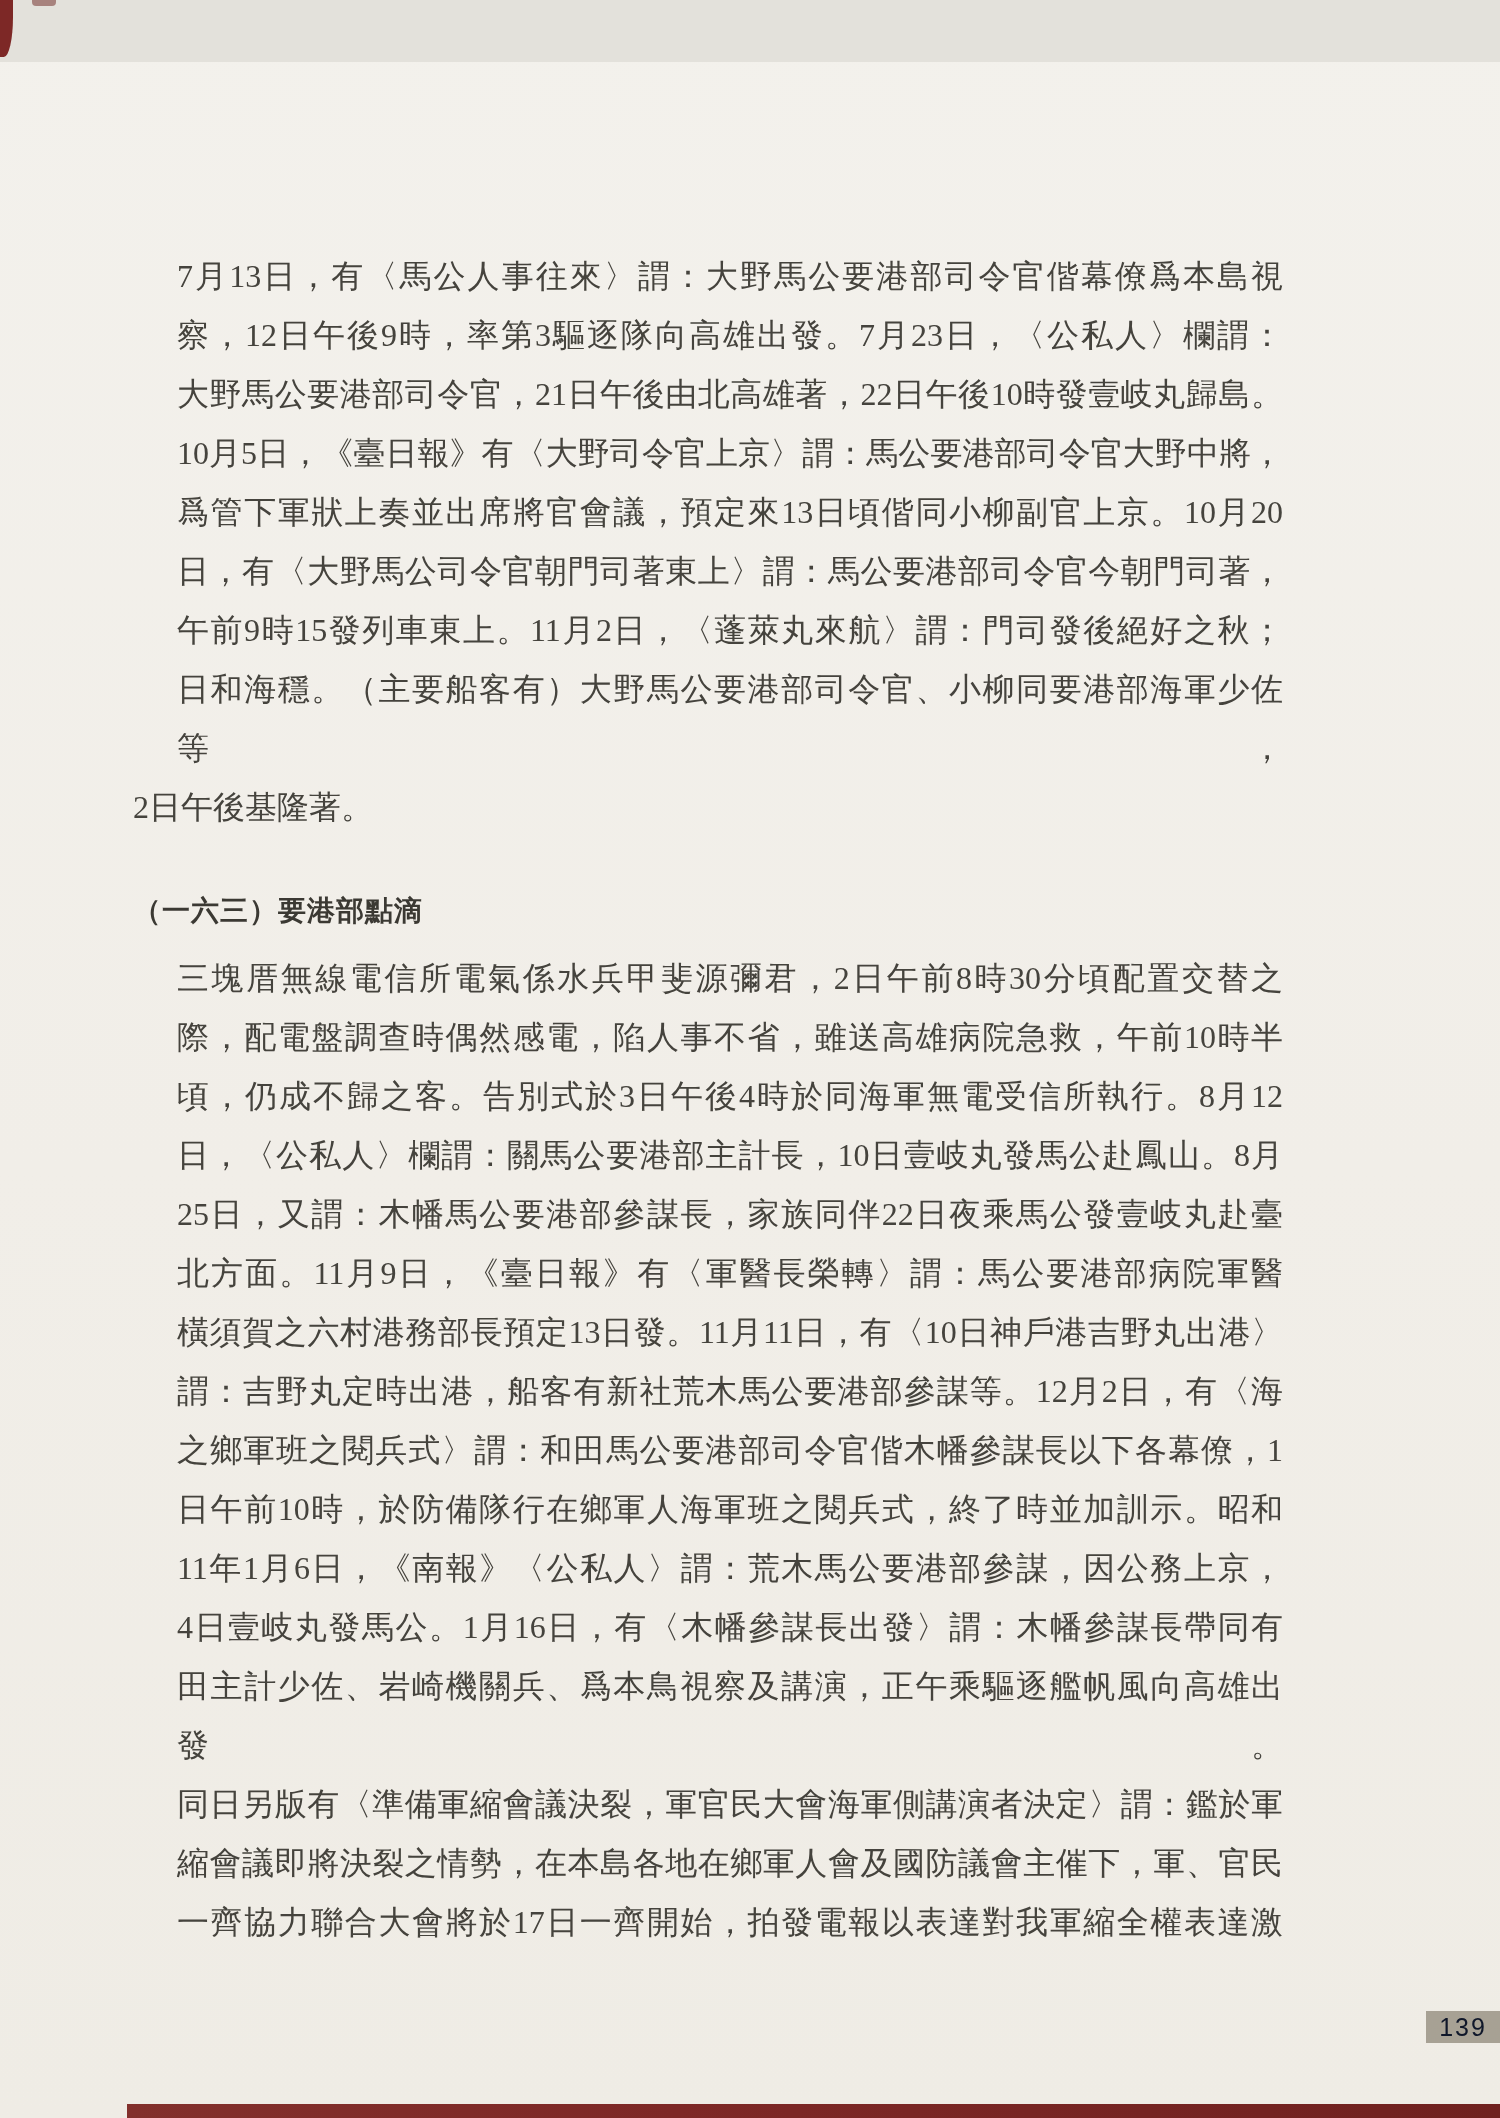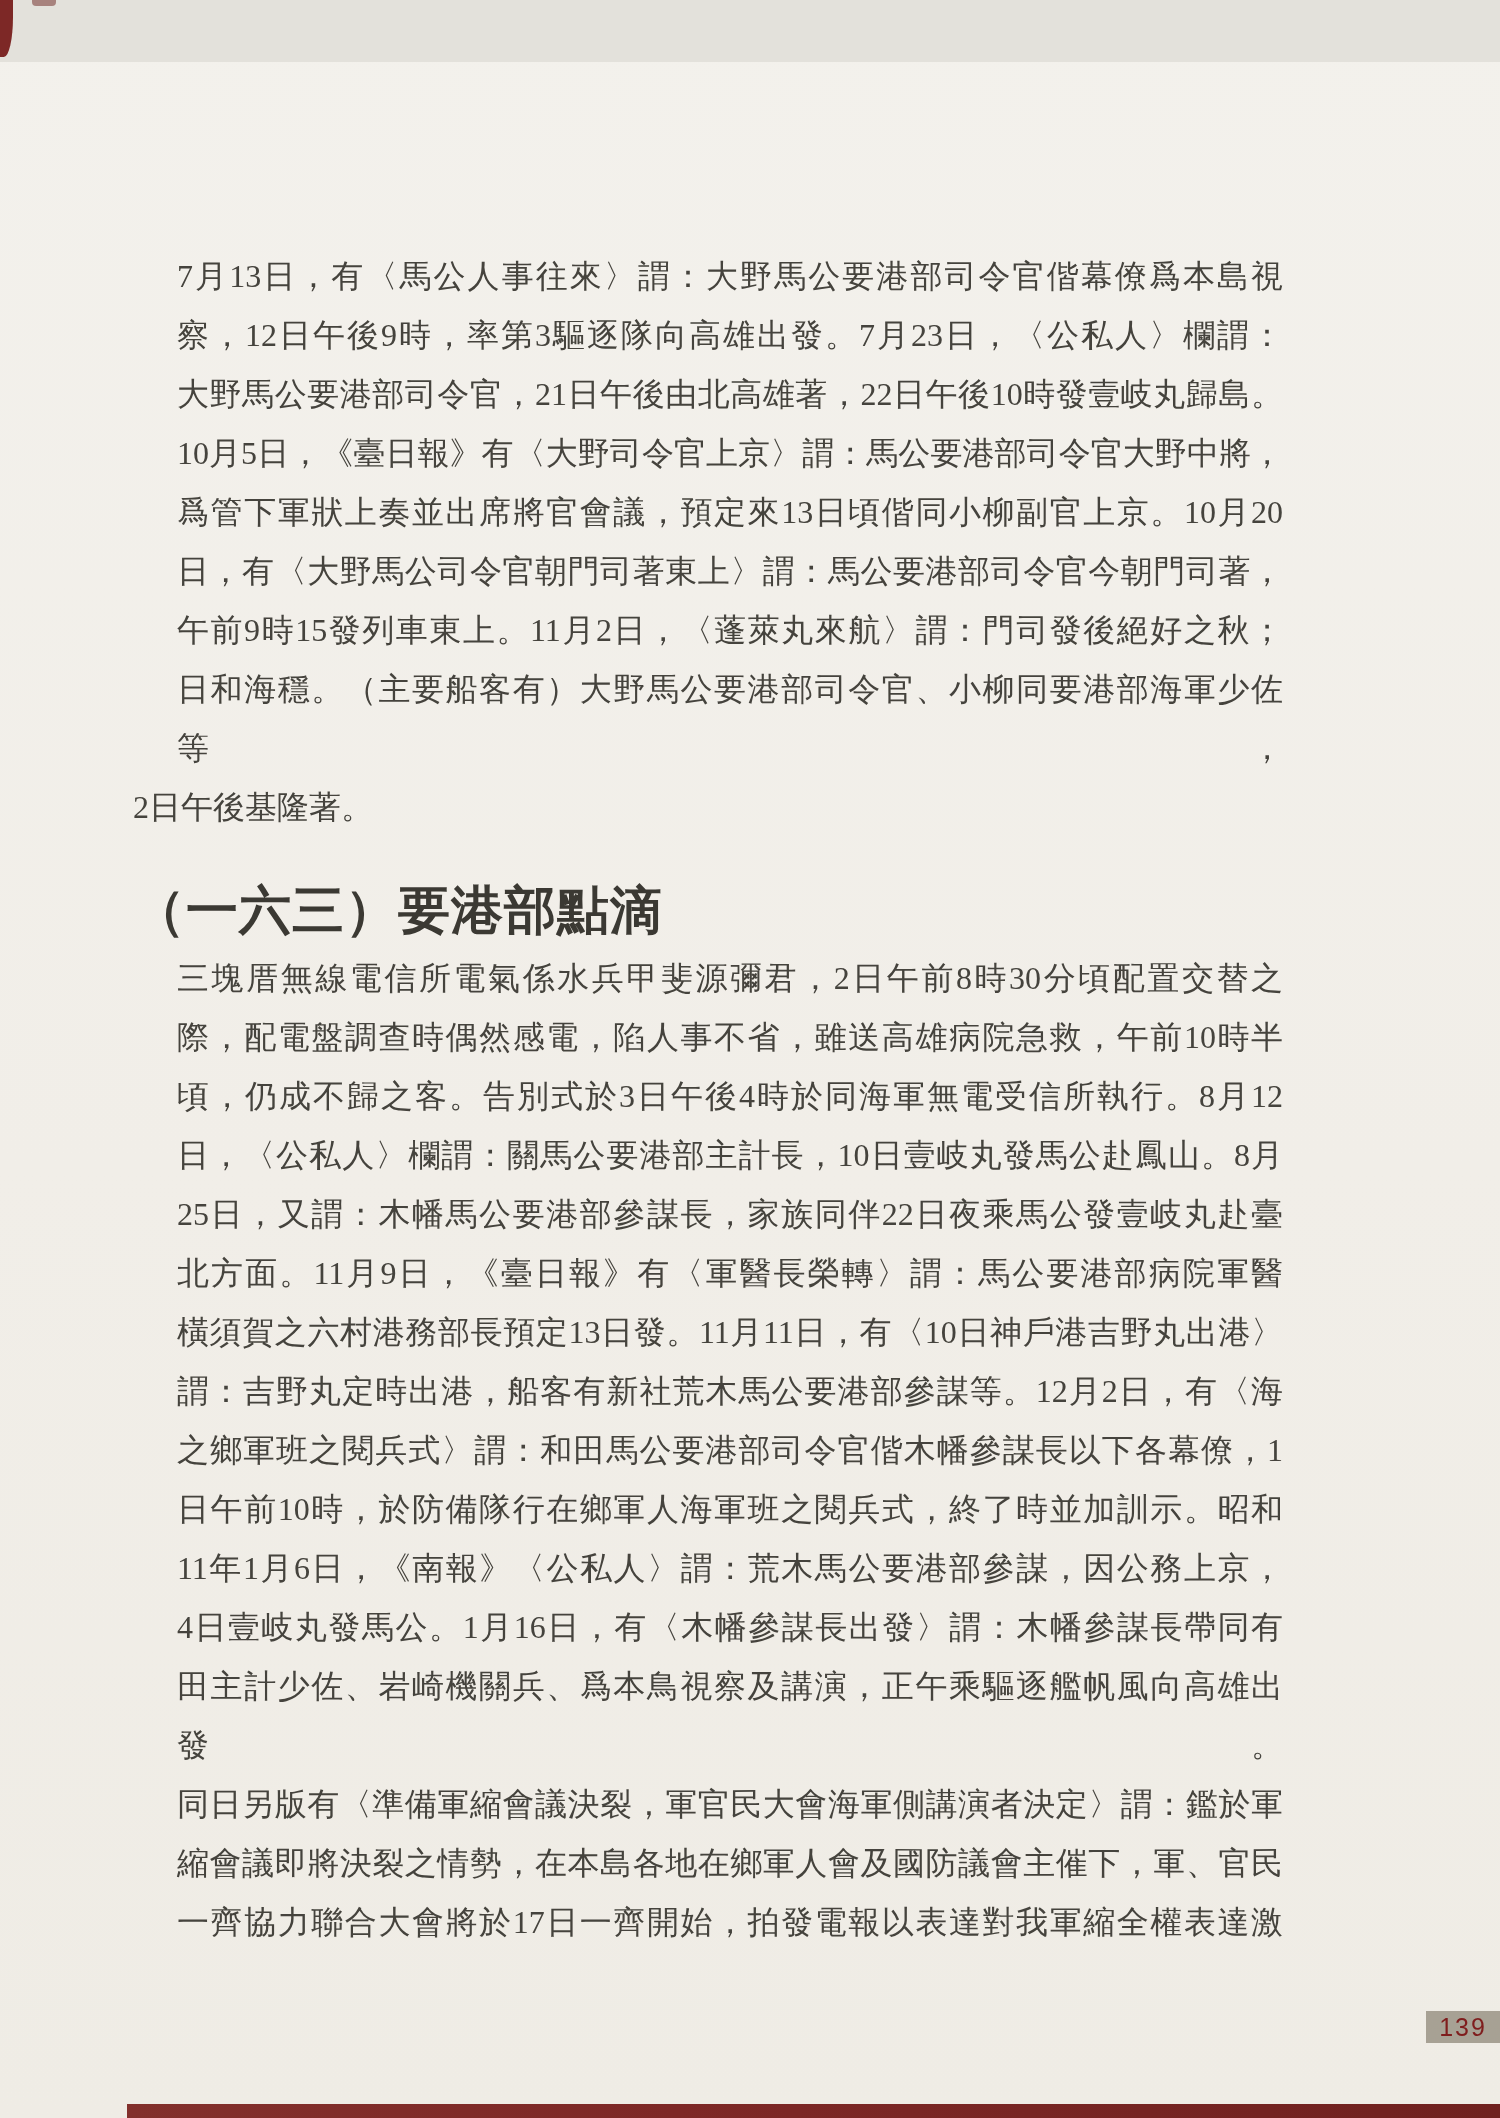--- a/index.html
+++ b/index.html
@@ -27,37 +27,37 @@
   }
   .scan-bottom-stripe {
     position: absolute; left: 127px; top: 2104px; width: 1373px; height: 14px;
     background: linear-gradient(90deg, #82302c 0%, #7d2826 40%, #6f211f 100%);
   }
   .page-badge {
     position: absolute; left: 1426px; top: 2011px; width: 74px; height: 32px;
     background: #a7a194;
     display: flex; align-items: center; justify-content: center;
     font-family: "Liberation Sans", "DejaVu Sans", sans-serif;
-    font-size: 25px; color: #7f1d1d; letter-spacing: 2px;
+    font-size: 25px; color: #0f172a; letter-spacing: 2px;
   }
   .text-block {
     position: absolute; left: 133px; top: 247px; width: 1150px;
     color: #45433d;
     font-size: 32px;
     line-height: 59px;
   }
   .line {
     text-align: justify;
     white-space: normal;
   }
   .line.j { text-align-last: justify; margin-left: 44px; }
   .line.indent { text-indent: 64px; }
   .heading {
     font-weight: bold;
-    font-size: 52px;
+    font-size: 28px;
     line-height: 59px;
     color: #3b3933;
     letter-spacing: 1px;
     margin-top: 44px;
     margin-bottom: 9px;
   }
 </style>
 </head>
 <body>
 

